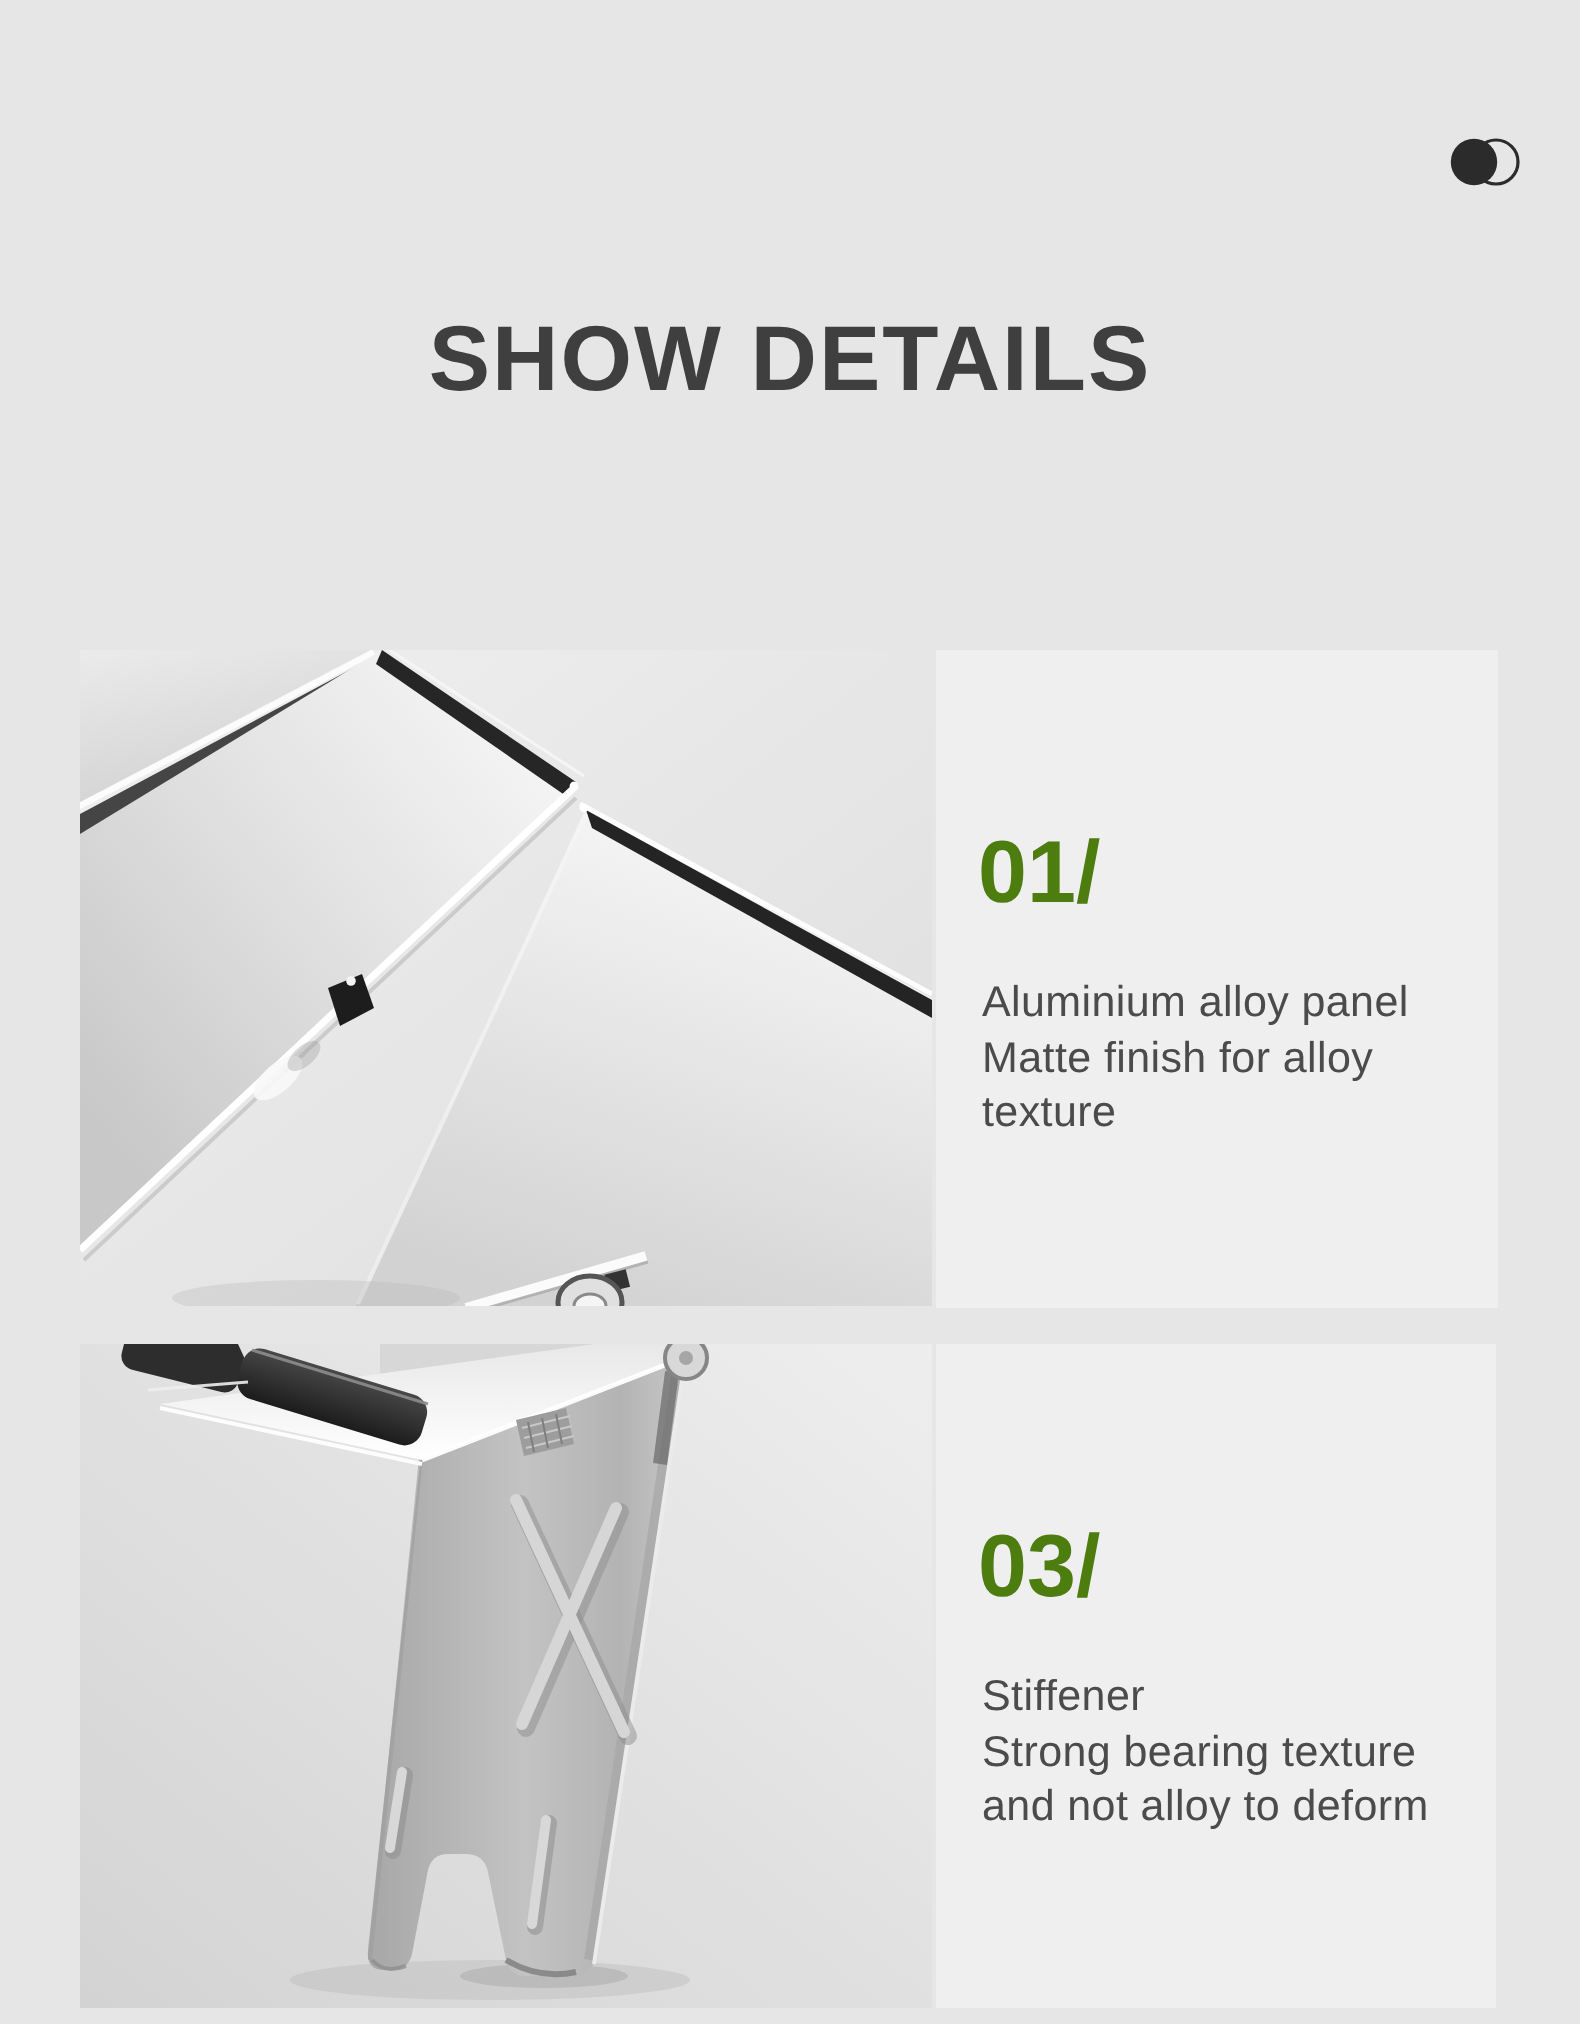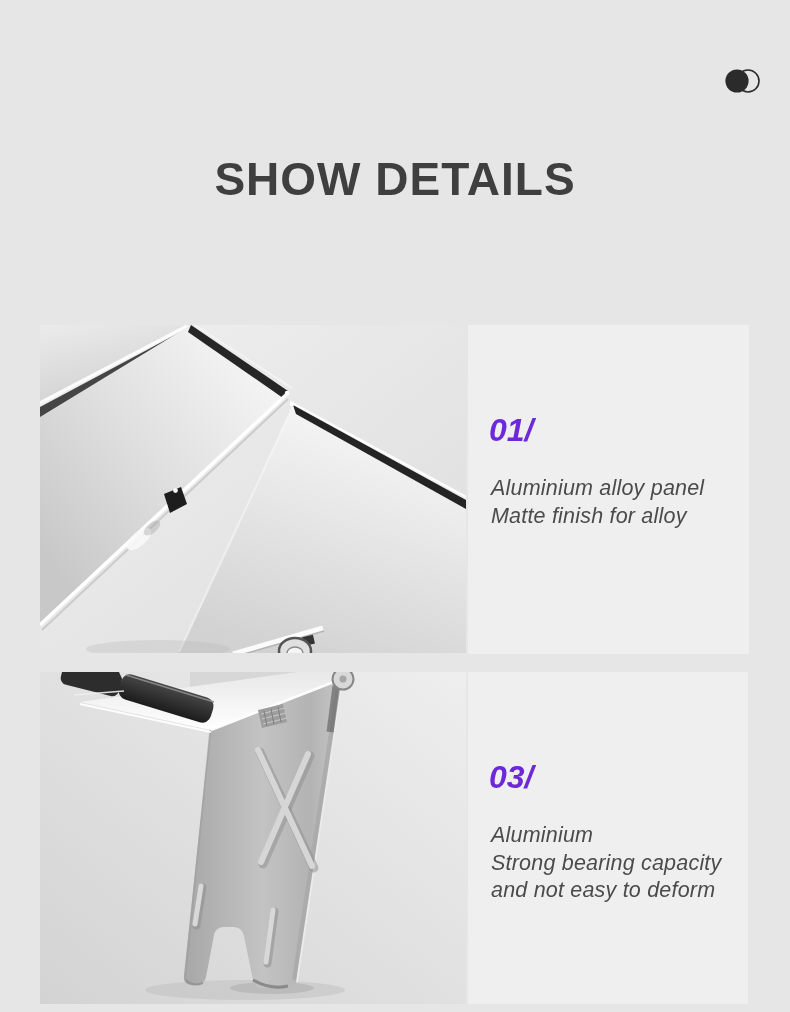--- a/index.html
+++ b/index.html
@@ -14,24 +14,24 @@
     color:#3f3f3f;line-height:1;
   }
   .figure{position:absolute;margin:0;padding:0;overflow:hidden;}
   .figure svg{display:block;}
   .fig-1{left:40px;top:325px;width:426px;height:328px;}
   .fig-2{left:40px;top:672px;width:426px;height:332px;}
   .panel{position:absolute;background:#efefef;}
   .panel-1{left:468px;top:325px;width:281px;height:329px;}
   .panel-2{left:468px;top:672px;width:280px;height:332px;}
   .section-number{
-    margin:88px 0 0 21px;font-style:italic;font-weight:700;
-    font-size:32px;color:#6d28d9;letter-spacing:0;line-height:1.1;
-  }
-  .section-lines{margin:27px 0 0 23px;font-style:italic;}
+    margin:88px 0 0 21px;font-weight:700;
+    font-size:44px;color:#4d7c0f;letter-spacing:0;line-height:1.1;
+  }
+  .section-lines{margin:27px 0 0 23px;}
   .section-line{
     font-size:21.5px;line-height:27.5px;color:#4b4b4b;
     letter-spacing:0.2px;
   }
 </style>
 </head>
 <body>
 
 <div class="page">
 
@@ -104,20 +104,21 @@
         <ellipse cx="255" cy="328" rx="8" ry="6" fill="#f5f5f5" stroke="#8a8a8a" stroke-width="1.5"></ellipse>
       </g>
     </svg>
   </figure>
 
   <aside class="panel panel-1">
     <div class="section-number">01/</div>
     <div class="section-lines">
       <div class="section-line">Aluminium alloy panel</div>
       <div class="section-line">Matte finish for alloy</div>
+      <div class="section-line">texture</div>
     </div>
   </aside>
 
   <figure class="figure fig-2">
     <svg width="426" height="332" viewBox="0 0 426 332">
       <defs>
         <linearGradient id="bg2" x1="1" y1="0" x2="0" y2="1">
           <stop offset="0" stop-color="#eeeeee"></stop>
             <stop offset="1" stop-color="#d3d3d3"></stop>
         </linearGradient>
@@ -197,19 +198,19 @@
       <g>
         <circle cx="303" cy="7" r="10.5" fill="#d8d8d8" stroke="#868686" stroke-width="2"></circle>
         <circle cx="303" cy="7" r="3.5" fill="#a6a6a6"></circle>
       </g>
     </svg>
   </figure>
 
   <aside class="panel panel-2">
     <div class="section-number">03/</div>
     <div class="section-lines">
-      <div class="section-line">Aluminium</div>
-      <div class="section-line">Strong bearing capacity</div>
-      <div class="section-line">and not easy to deform</div>
+      <div class="section-line">Stiffener</div>
+      <div class="section-line">Strong bearing texture</div>
+      <div class="section-line">and not alloy to deform</div>
     </div>
   </aside>
 
 </div>
 
 </body></html>

